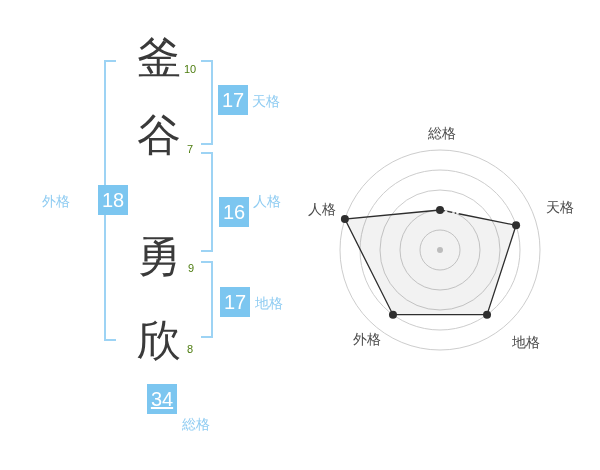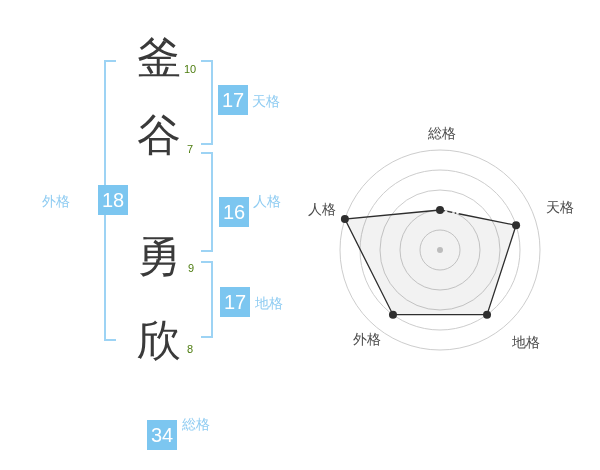--- a/index.html
+++ b/index.html
@@ -64,21 +64,21 @@
     background: #7cc6f0;
     color: #ffffff;
     font-size: 20px;
     line-height: 30px;
     text-align: center;
   }
   .badge-tenkaku { left: 218px; top: 85px; }
   .badge-jinkaku { left: 219px; top: 197px; }
   .badge-chikaku { left: 220px; top: 287px; }
   .badge-gaikaku { left: 72px;  top: 185px; margin-left: 26px; }
-  .badge-soukaku { left: 147px; top: 420px; }
+  .badge-soukaku { left: 147px; top: 384px; text-decoration: underline; }
 
   .score-label {
     position: absolute;
     font-size: 14px;
     line-height: 1;
     color: #8fccf2;
   }
   .lbl-tenkaku { left: 252px; top: 94px; }
   .lbl-jinkaku { left: 253px; top: 194px; }
   .lbl-chikaku { left: 255px; top: 296px; }

